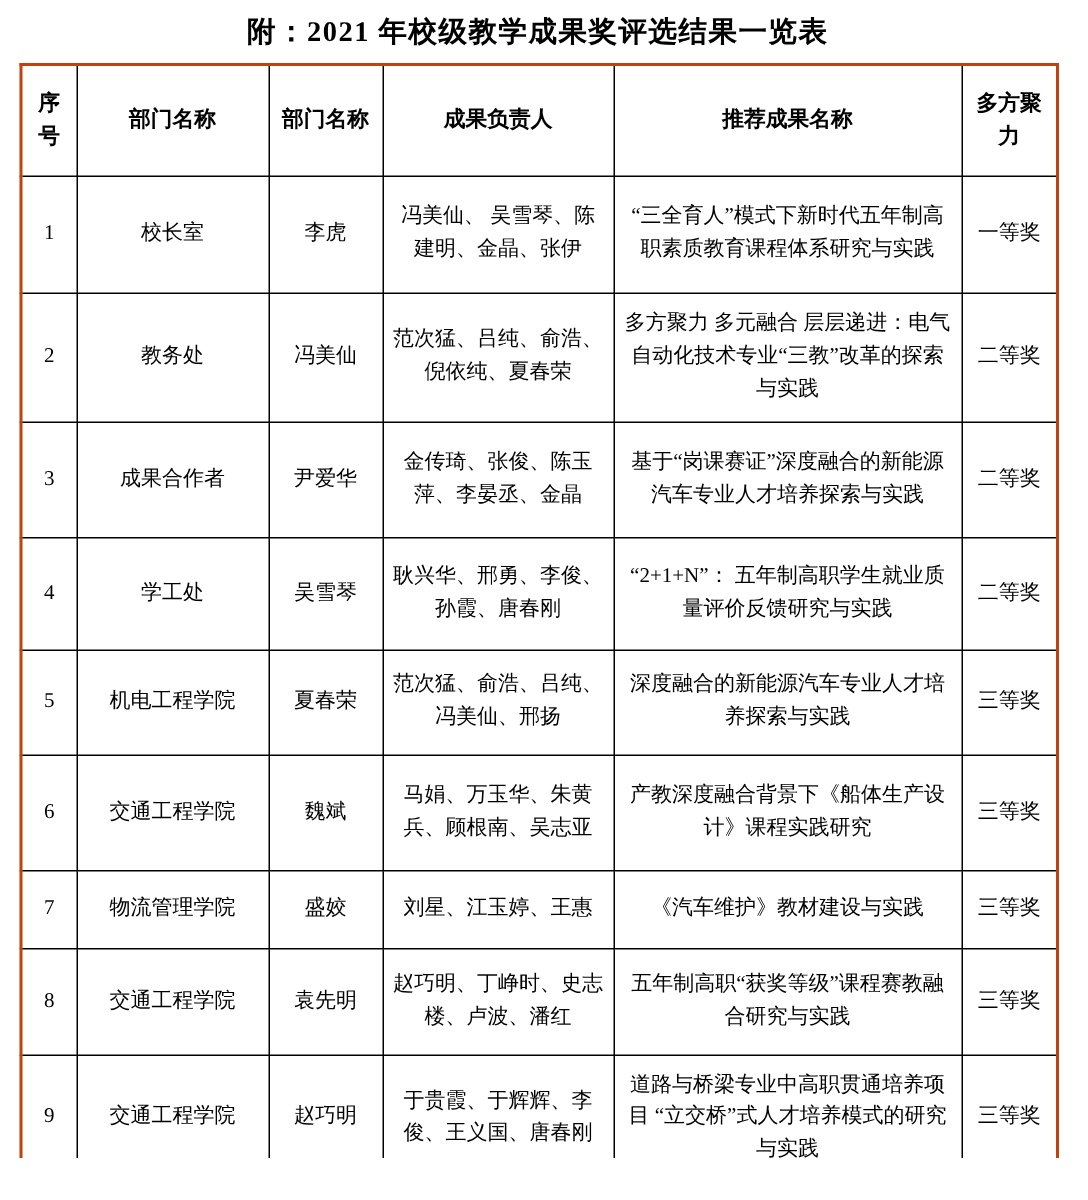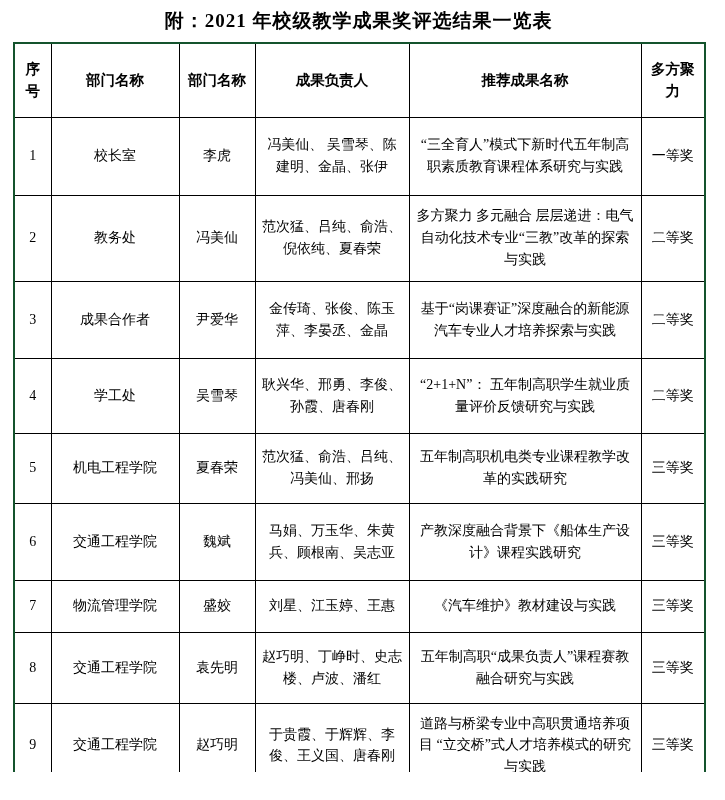--- a/index.html
+++ b/index.html
@@ -22,21 +22,21 @@
     text-align: center;
     font-size: 19px;
     font-weight: bold;
     letter-spacing: 1px;
     margin: 2px 0 8px 0;
   }
   table.results {
     border-collapse: collapse;
     table-layout: fixed;
     width: 691px;
-    border: 2px solid #14532d;
+    border: 2px solid #c2410c;
   }
   table.results th,
   table.results td {
     border: 1px solid #000000;
     font-size: 14px;
     line-height: 1.55;
     padding: 3px 5px;
     vertical-align: middle;
     text-align: center;
     box-sizing: border-box;
@@ -118,21 +118,21 @@
         <td>吴雪琴</td>
         <td class="col-collab">耿兴华、邢勇、李俊、孙霞、唐春刚</td>
         <td>“2+1+N”： 五年制高职学生就业质量评价反馈研究与实践</td>
         <td>二等奖</td>
       </tr>
       <tr class="r4">
         <td>5</td>
         <td>机电工程学院</td>
         <td>夏春荣</td>
         <td class="col-collab">范次猛、俞浩、吕纯、冯美仙、邢扬</td>
-        <td>五年制高职机电类专业课程教学改革的实践研究</td>
+        <td>深度融合的新能源汽车专业人才培养探索与实践</td>
         <td>三等奖</td>
       </tr>
       <tr class="r5">
         <td>6</td>
         <td>交通工程学院</td>
         <td>魏斌</td>
         <td class="col-collab">马娟、万玉华、朱黄兵、顾根南、吴志亚</td>
         <td>产教深度融合背景下《船体生产设计》课程实践研究</td>
         <td>三等奖</td>
       </tr>
@@ -142,21 +142,21 @@
         <td>盛姣</td>
         <td class="col-collab">刘星、江玉婷、王惠</td>
         <td>《汽车维护》教材建设与实践</td>
         <td>三等奖</td>
       </tr>
       <tr class="r7">
         <td>8</td>
         <td>交通工程学院</td>
         <td>袁先明</td>
         <td class="col-collab">赵巧明、丁峥时、史志楼、卢波、潘红</td>
-        <td>五年制高职“成果负责人”课程赛教融合研究与实践</td>
+        <td>五年制高职“获奖等级”课程赛教融合研究与实践</td>
         <td>三等奖</td>
       </tr>
       <tr class="r8">
         <td>9</td>
         <td>交通工程学院</td>
         <td>赵巧明</td>
         <td class="col-collab">于贵霞、于辉辉、李俊、王义国、唐春刚</td>
         <td>道路与桥梁专业中高职贯通培养项目 “立交桥”式人才培养模式的研究与实践</td>
         <td>三等奖</td>
       </tr>

